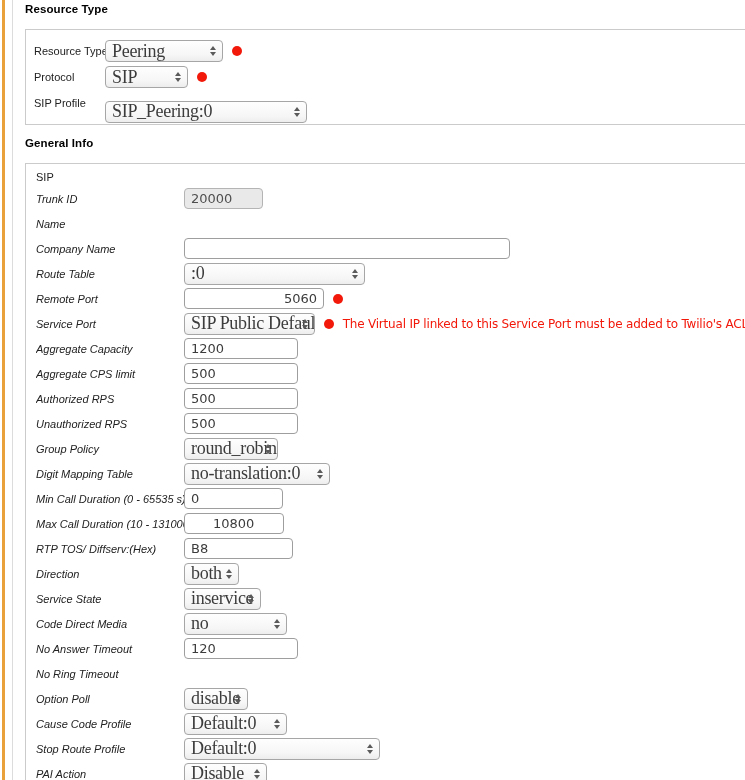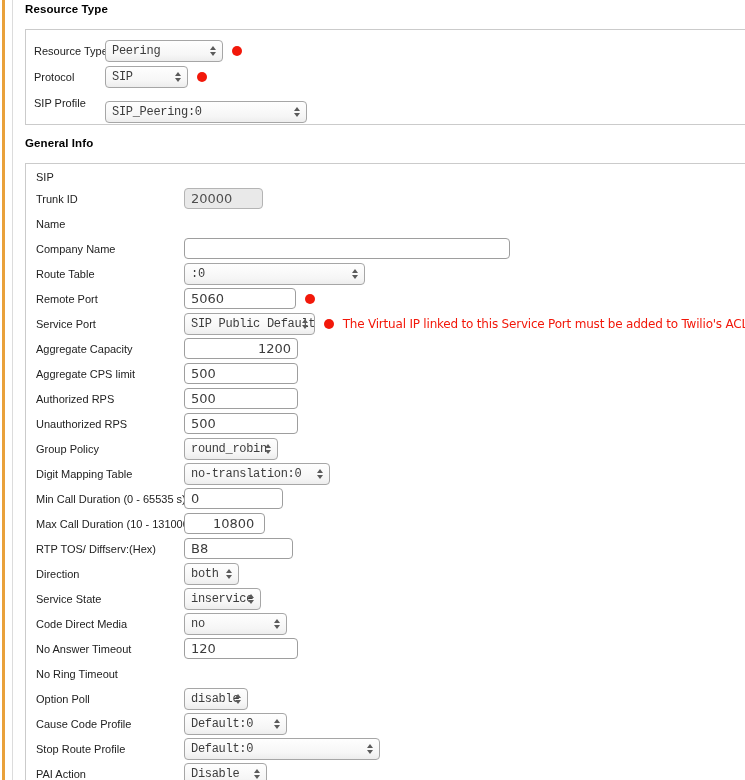--- a/index.html
+++ b/index.html
@@ -17,35 +17,35 @@
   .section-title.second{margin-top:12px;}
   .box{border:1px solid #CBCBCB;width:724px;background:#fff;box-sizing:border-box;}
   .box1{padding:8px 0 8px 8px;}
   .box2{padding:6px 0 10px 10px;}
   .sub-label{font-size:11px;color:#222;height:16px;line-height:14px;}
   .row{display:flex;align-items:center;}
   .box1 .row{height:26px;}
   .box2 .row{height:25px;}
   .flabel{font-size:11px;color:#222;flex:0 0 auto;white-space:nowrap;overflow:hidden;}
   .box1 .flabel{width:71px;}
-  .box2 .flabel{width:148px;}
+  .box2 .flabel{width:148px;font-style:italic;}
   .ti{
     box-sizing:border-box;height:21px;border:1px solid #9E9E9E;border-radius:4px;
     padding:0 6px;font-family:"DejaVu Sans",sans-serif;font-size:13px;color:#3c3c3c;
     background:#fff;outline:none;
   }
   .ti:disabled{background:#E9E9E9;border-color:#B4B4B4;color:#4f4f4f;}
   .sel{
     box-sizing:border-box;height:22px;border:1px solid #A6A6A6;border-radius:4px;
     background:linear-gradient(180deg,#FEFEFE 0%,#F6F6F6 70%,#EDEDED 100%);
     display:flex;align-items:center;position:relative;padding:0 18px 0 6px;
     cursor:default;overflow:hidden;
   }
   .sel-text{
-    font-family:Liberation Mono, monospace;font-size:12px;color:#3c3c3c;
+    font-family:Liberation Serif, serif;font-size:18px;color:#3c3c3c;
     white-space:nowrap;letter-spacing:-0.3px;
   }
   .spinner{
     position:absolute;right:4px;top:50%;transform:translateY(-50%);
     display:flex;flex-direction:column;align-items:center;gap:2px;width:10px;
   }
   .tri-up{width:0;height:0;border-left:3.5px solid transparent;border-right:3.5px solid transparent;border-bottom:4.5px solid #5a5a5a;}
   .tri-dn{width:0;height:0;border-left:3.5px solid transparent;border-right:3.5px solid transparent;border-top:4.5px solid #5a5a5a;}
   .dot{
     width:10px;height:10px;border-radius:50%;background:#F2180A;
@@ -119,38 +119,38 @@
           <div class="sel" style="width: 181px;">
             <span class="sel-text">:0</span>
             <span class="spinner">
               <i class="tri-up"></i>
               <i class="tri-dn"></i>
             </span>
           </div>
         </div>
         <div class="row">
           <span class="flabel">Remote Port</span>
-          <input type="text" class="ti" value="5060" style="width: 112px;">
+          <input type="text" class="ti" value="5060" style="width: 140px; text-align: right;">
           <span class="dot"></span>
         </div>
         <div class="row">
           <span class="flabel">Service Port</span>
           <div class="sel" style="width: 145px;">
             <span class="sel-text">SIP Public Default 1:1</span>
             <span class="spinner">
               <i class="tri-up"></i>
               <i class="tri-dn"></i>
             </span>
           </div>
           <span class="dot"></span>
           <span class="note">The Virtual IP linked to this Service Port must be added to Twilio's ACL</span>
         </div>
         <div class="row">
           <span class="flabel">Aggregate Capacity</span>
-          <input type="text" class="ti" value="1200" style="width: 114px; text-align: right;">
+          <input type="text" class="ti" value="1200" style="width: 114px;">
         </div>
         <div class="row">
           <span class="flabel">Aggregate CPS limit</span>
           <input type="text" class="ti" value="500" style="width: 114px;">
         </div>
         <div class="row">
           <span class="flabel">Authorized RPS</span>
           <input type="text" class="ti" value="500" style="width: 114px;">
         </div>
         <div class="row">
@@ -176,21 +176,21 @@
               <i class="tri-dn"></i>
             </span>
           </div>
         </div>
         <div class="row">
           <span class="flabel">Min Call Duration (0 - 65535 s)</span>
           <input type="text" class="ti" value="0" style="width: 99px;">
         </div>
         <div class="row">
           <span class="flabel">Max Call Duration (10 - 131000 s)</span>
-          <input type="text" class="ti" value="10800" style="width: 81px; padding-left: 28px;">
+          <input type="text" class="ti" value="10800" style="width: 100px; padding-left: 28px;">
         </div>
         <div class="row">
           <span class="flabel">RTP TOS/ Diffserv:(Hex)</span>
           <input type="text" class="ti" value="B8" style="width: 109px;">
         </div>
         <div class="row">
           <span class="flabel">Direction</span>
           <div class="sel" style="width: 55px;">
             <span class="sel-text">both</span>
             <span class="spinner">

